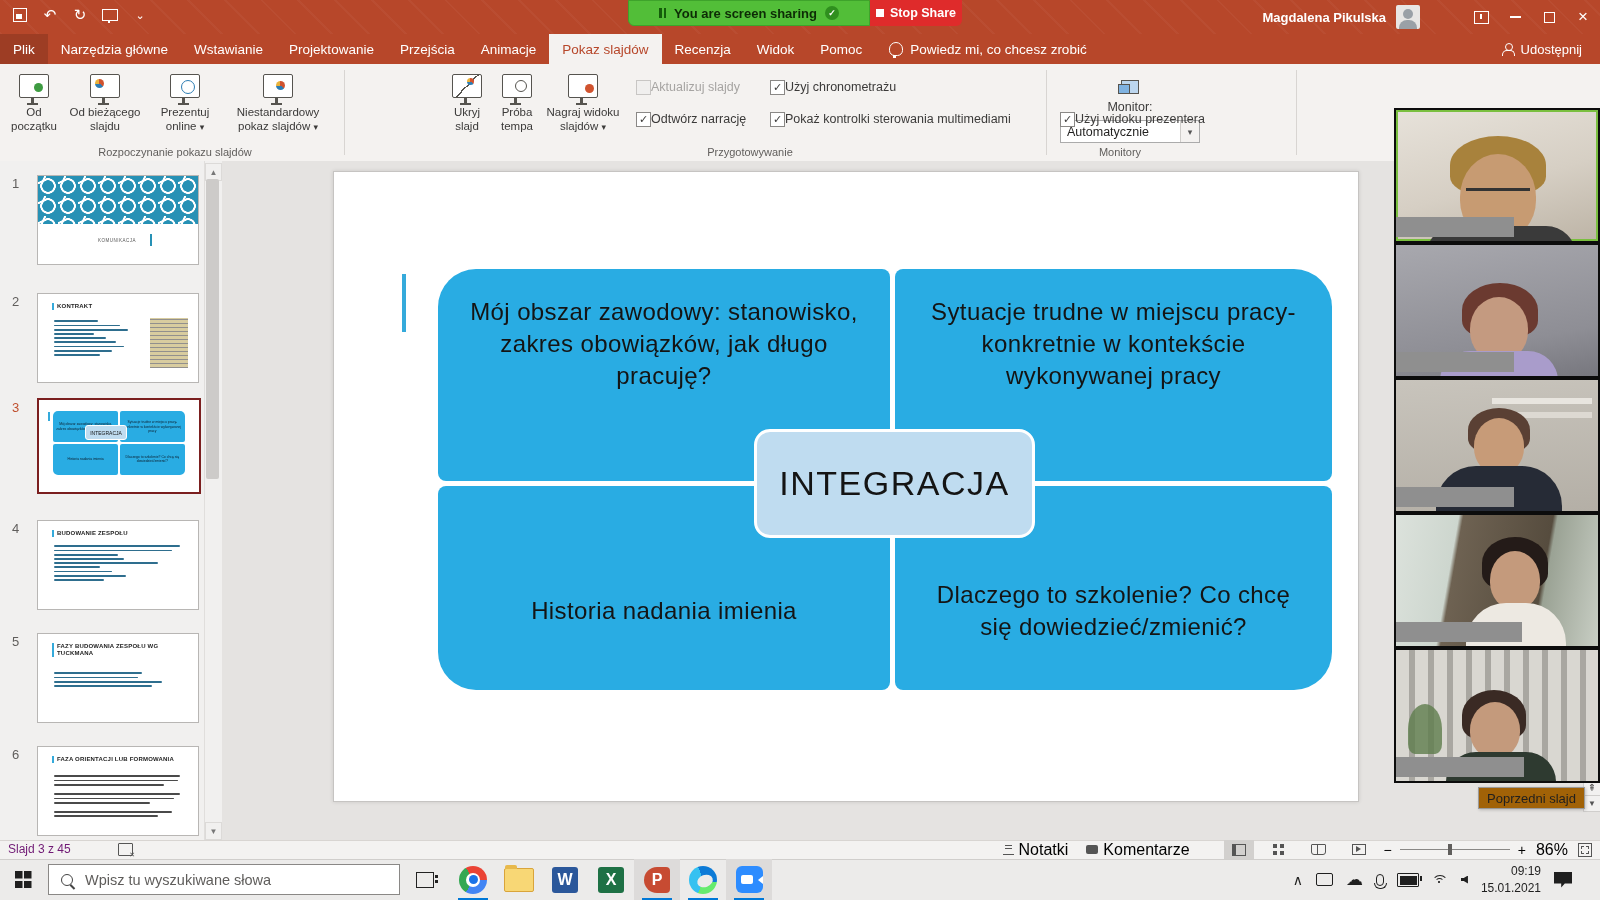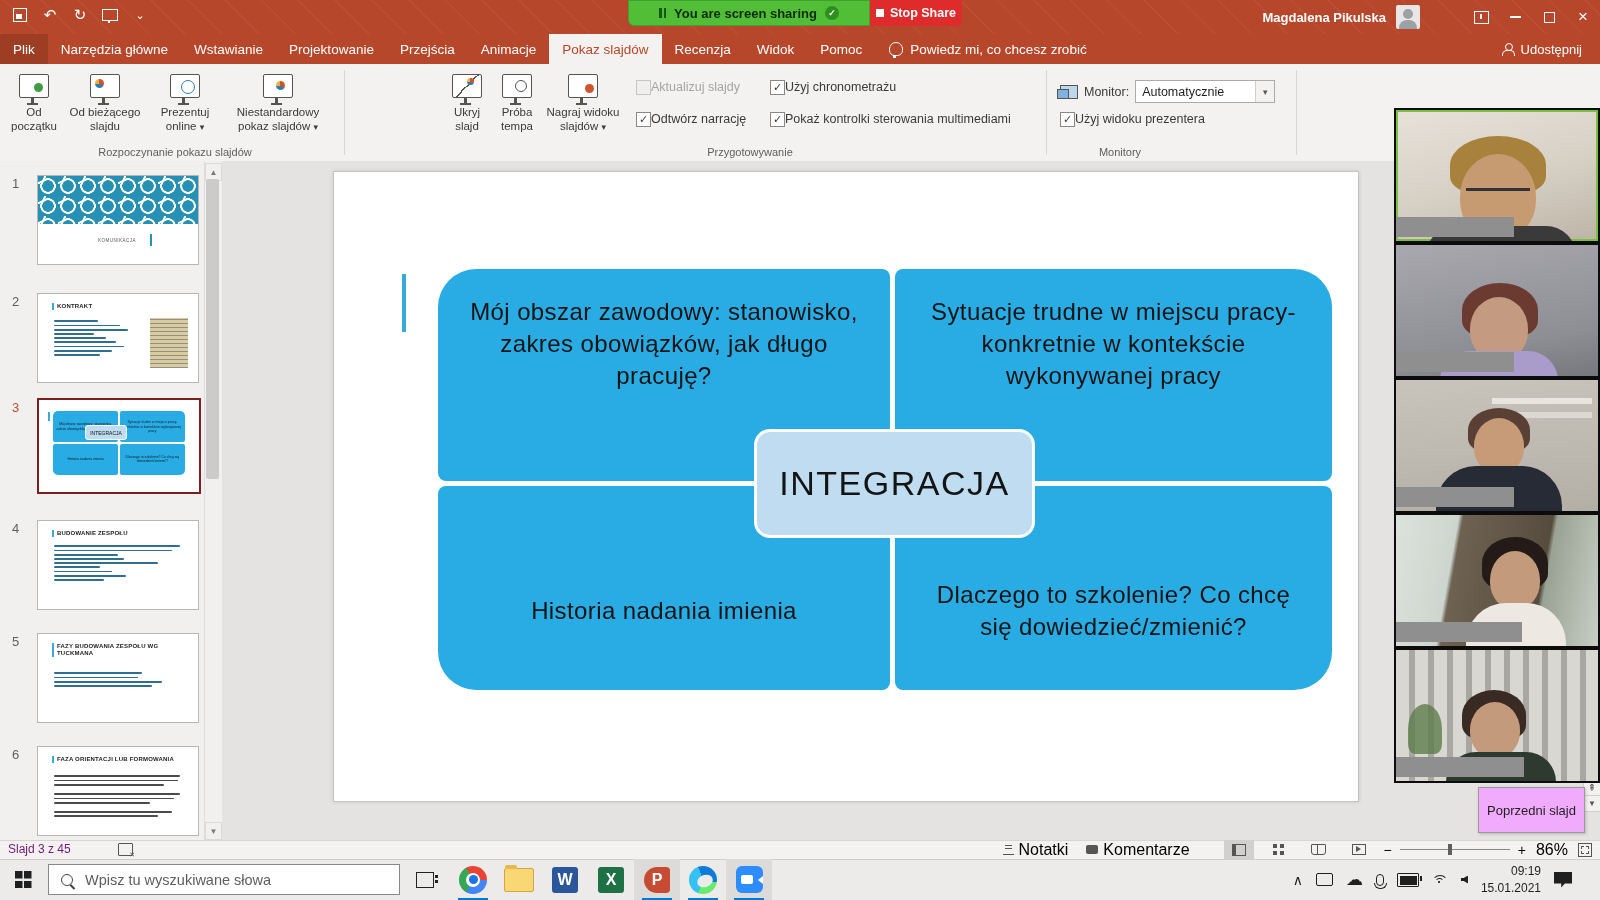--- a/index.html
+++ b/index.html
@@ -110,21 +110,21 @@
   #accent-bar{left:68px;top:102px;width:4px;height:58px;background:#35AADB;}
   #quad-grid{left:104px;top:97px;width:894px;height:421px;display:grid;grid-template-columns:452px 437px;grid-template-rows:212px 204px;gap:5px;}
   .quad{background:#29ACE3;color:#141414;font-size:24px;line-height:1.32;letter-spacing:.4px;display:flex;align-items:center;justify-content:center;text-align:center;padding:0 26px;box-sizing:border-box;}
   .quad.tl{border-radius:38px 8px 8px 8px;padding-bottom:62px;}
   .quad.tr{border-radius:8px 38px 8px 8px;padding-bottom:62px;}
   .quad.bl{border-radius:8px 8px 8px 38px;padding-top:46px;}
   .quad.br{border-radius:8px 8px 38px 8px;padding-top:46px;}
   #center-box{left:420px;top:257px;width:275px;height:103px;background:#BFDCF0;border:3px solid #fff;border-radius:16px;display:flex;align-items:center;justify-content:center;font-size:34px;letter-spacing:1.5px;color:#141414;}
   
   .vscroll-btn{left:1583px;width:16px;height:15px;background:#F2F1F0;border:1px solid #D0CECC;color:#555;font-size:10px;display:flex;align-items:center;justify-content:center;}
-  #tooltip{left:1478px;top:787px;height:20px;padding:12px 8px;background:#f0abfc;border:1px solid #9a9a9a;box-shadow:1px 1px 3px rgba(0,0,0,.2);font-size:13px;color:#201f1e;display:flex;align-items:center;z-index:60;}
+  #tooltip{left:1478px;top:787px;height:20px;padding:0 8px;background:#a16207;border:1px solid #9a9a9a;box-shadow:1px 1px 3px rgba(0,0,0,.2);font-size:13px;color:#201f1e;display:flex;align-items:center;z-index:60;}
 
   
   #video-panel{left:1394px;top:108px;width:206px;height:675px;background:#0c0c0c;padding:2px 0 0 2px;box-sizing:border-box;z-index:50;}
   .tile{position:relative;width:202px;height:131px;margin-bottom:4px;overflow:hidden;background:#888;}
   .tile.active{outline:2px solid #7ABF3F;outline-offset:-2px;}
   .p-head{position:absolute;border-radius:50% 50% 46% 46%;}
   .p-body{position:absolute;border-radius:40px 40px 0 0;}
   .p-hair{position:absolute;border-radius:50% 50% 30% 30%;}
   .name-bar{position:absolute;left:0;bottom:4px;width:118px;height:20px;background:#8F8F8F;}
   .t1{background:linear-gradient(165deg,#E7E2DA 0%,#D6CFC4 55%,#BDB4A6 100%);}
@@ -369,21 +369,21 @@
   </div>
   <div class="cb" style="left:770px;top:48px;">
     <span class="box">
         <span>✓</span>
       </span>
     <span>Pokaż kontrolki sterowania multimediami</span>
   </div>
   <div class="rgroup-label" style="left:600px;width:300px;">Przygotowywanie</div>
   <div class="vsep" style="left:1046px;"></div>
 
-  <div class="monitor-row" style="left:1060px;top:16px;">
+  <div class="monitor-row" style="left:1060px;top:16px;flex-direction:column;">
     <span class="mon-ic"></span>
     <span>Monitor:</span>
     <span class="select">
       <span class="val">Automatycznie</span>
       <span class="dd">▾</span>
     </span>
   </div>
   <div class="cb" style="left:1060px;top:48px;">
     <span class="box">
         <span>✓</span>

